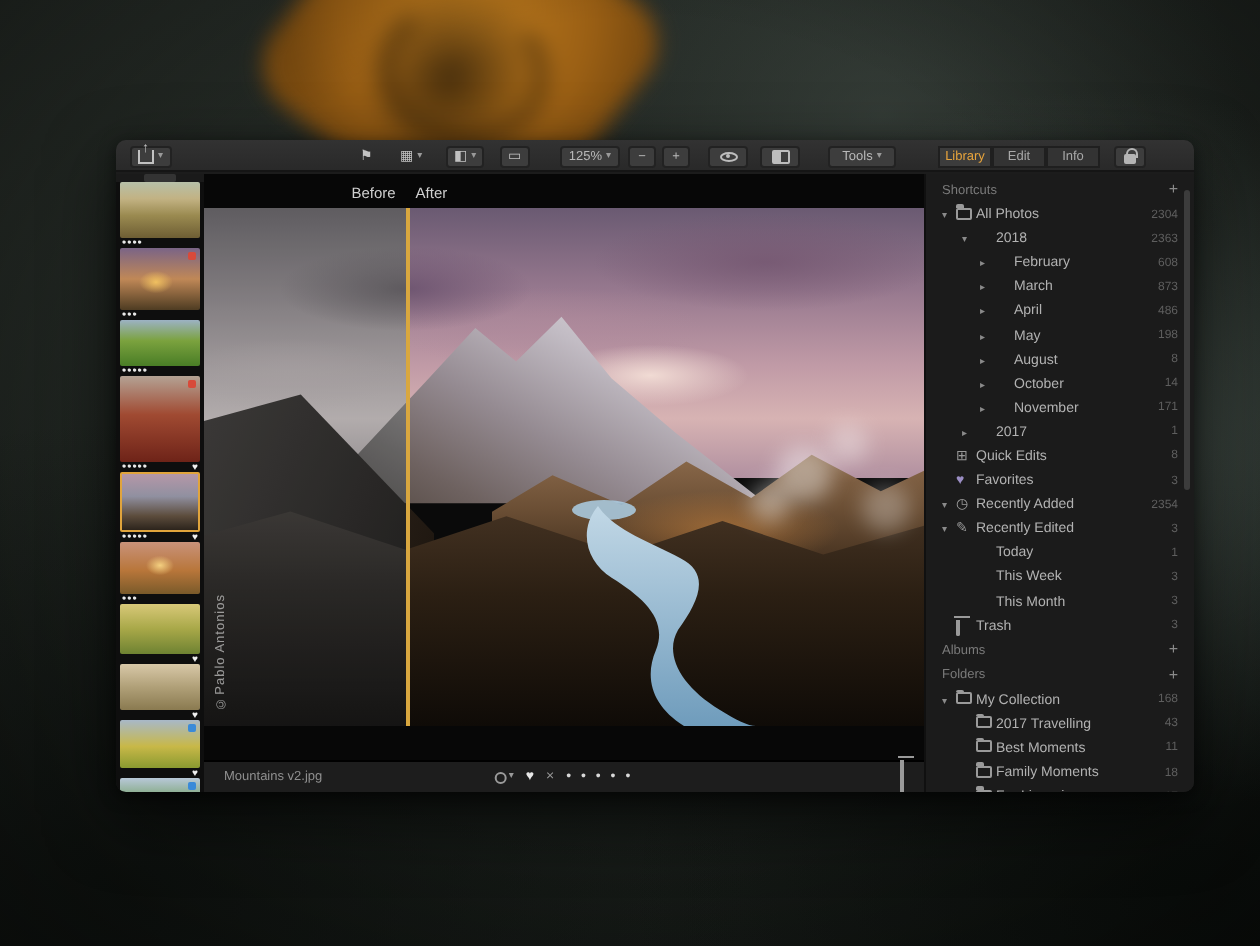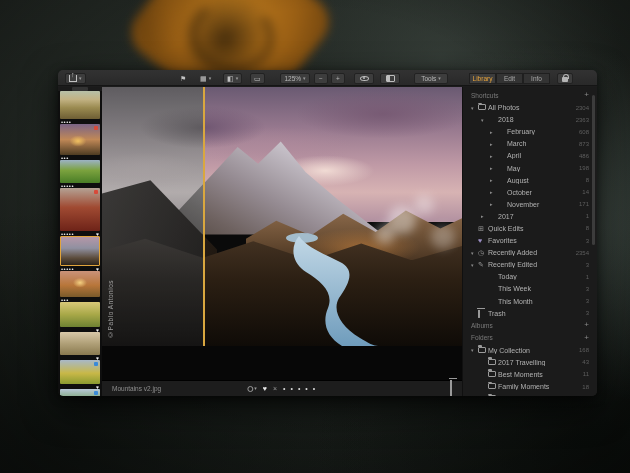--- a/index.html
+++ b/index.html
@@ -301,20 +301,24 @@
   </div>
             <div class="thumb t10">
     <div class="img v10"></div>
     <span class="badge" style="background: rgb(58, 138, 216);"></span>
 
   </div>
           </div>
       </div>
 
       <div class="photo-col">
+        <div class="cmp-labels">
+          <span class="before">Before</span>
+          <span class="after">After</span>
+        </div>
 
         <div class="photo">
 
           <div class="scene">
             <div class="sky"></div>
             <div class="mtn"></div>
             <div class="hillsR"></div>
             <div class="glow"></div>
             <div class="ridgeL"></div>
             <div class="fg"></div>

